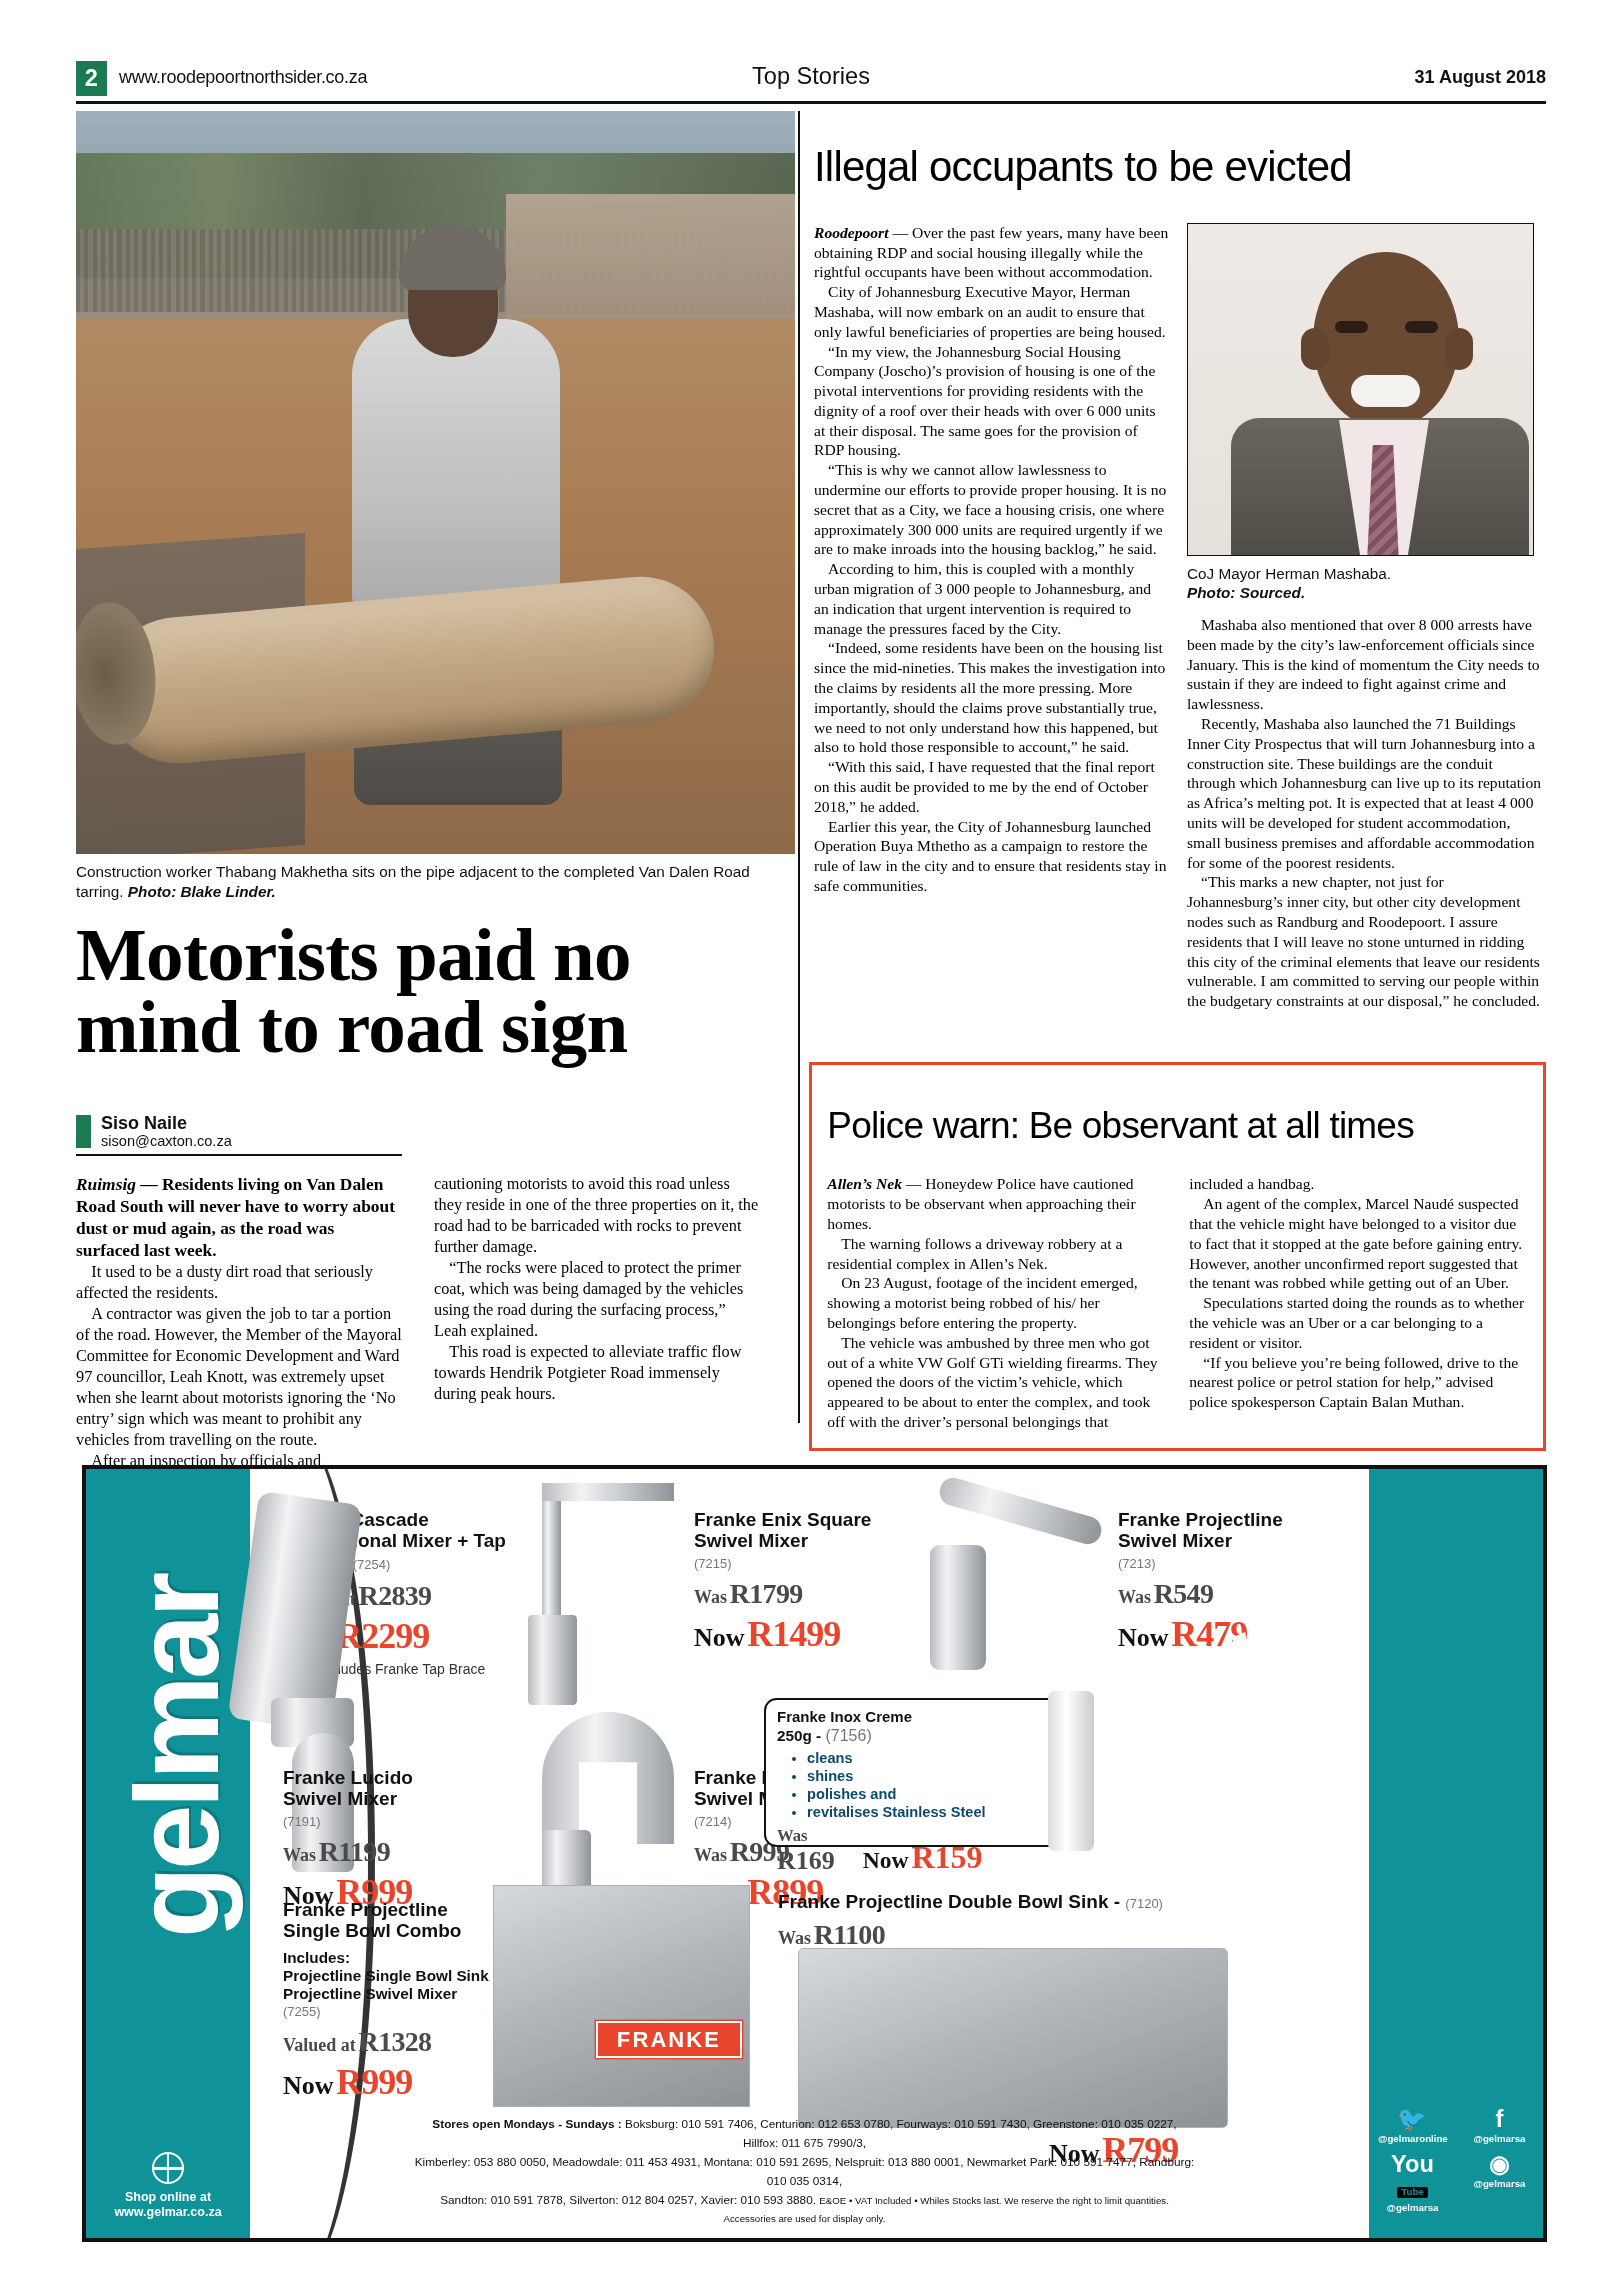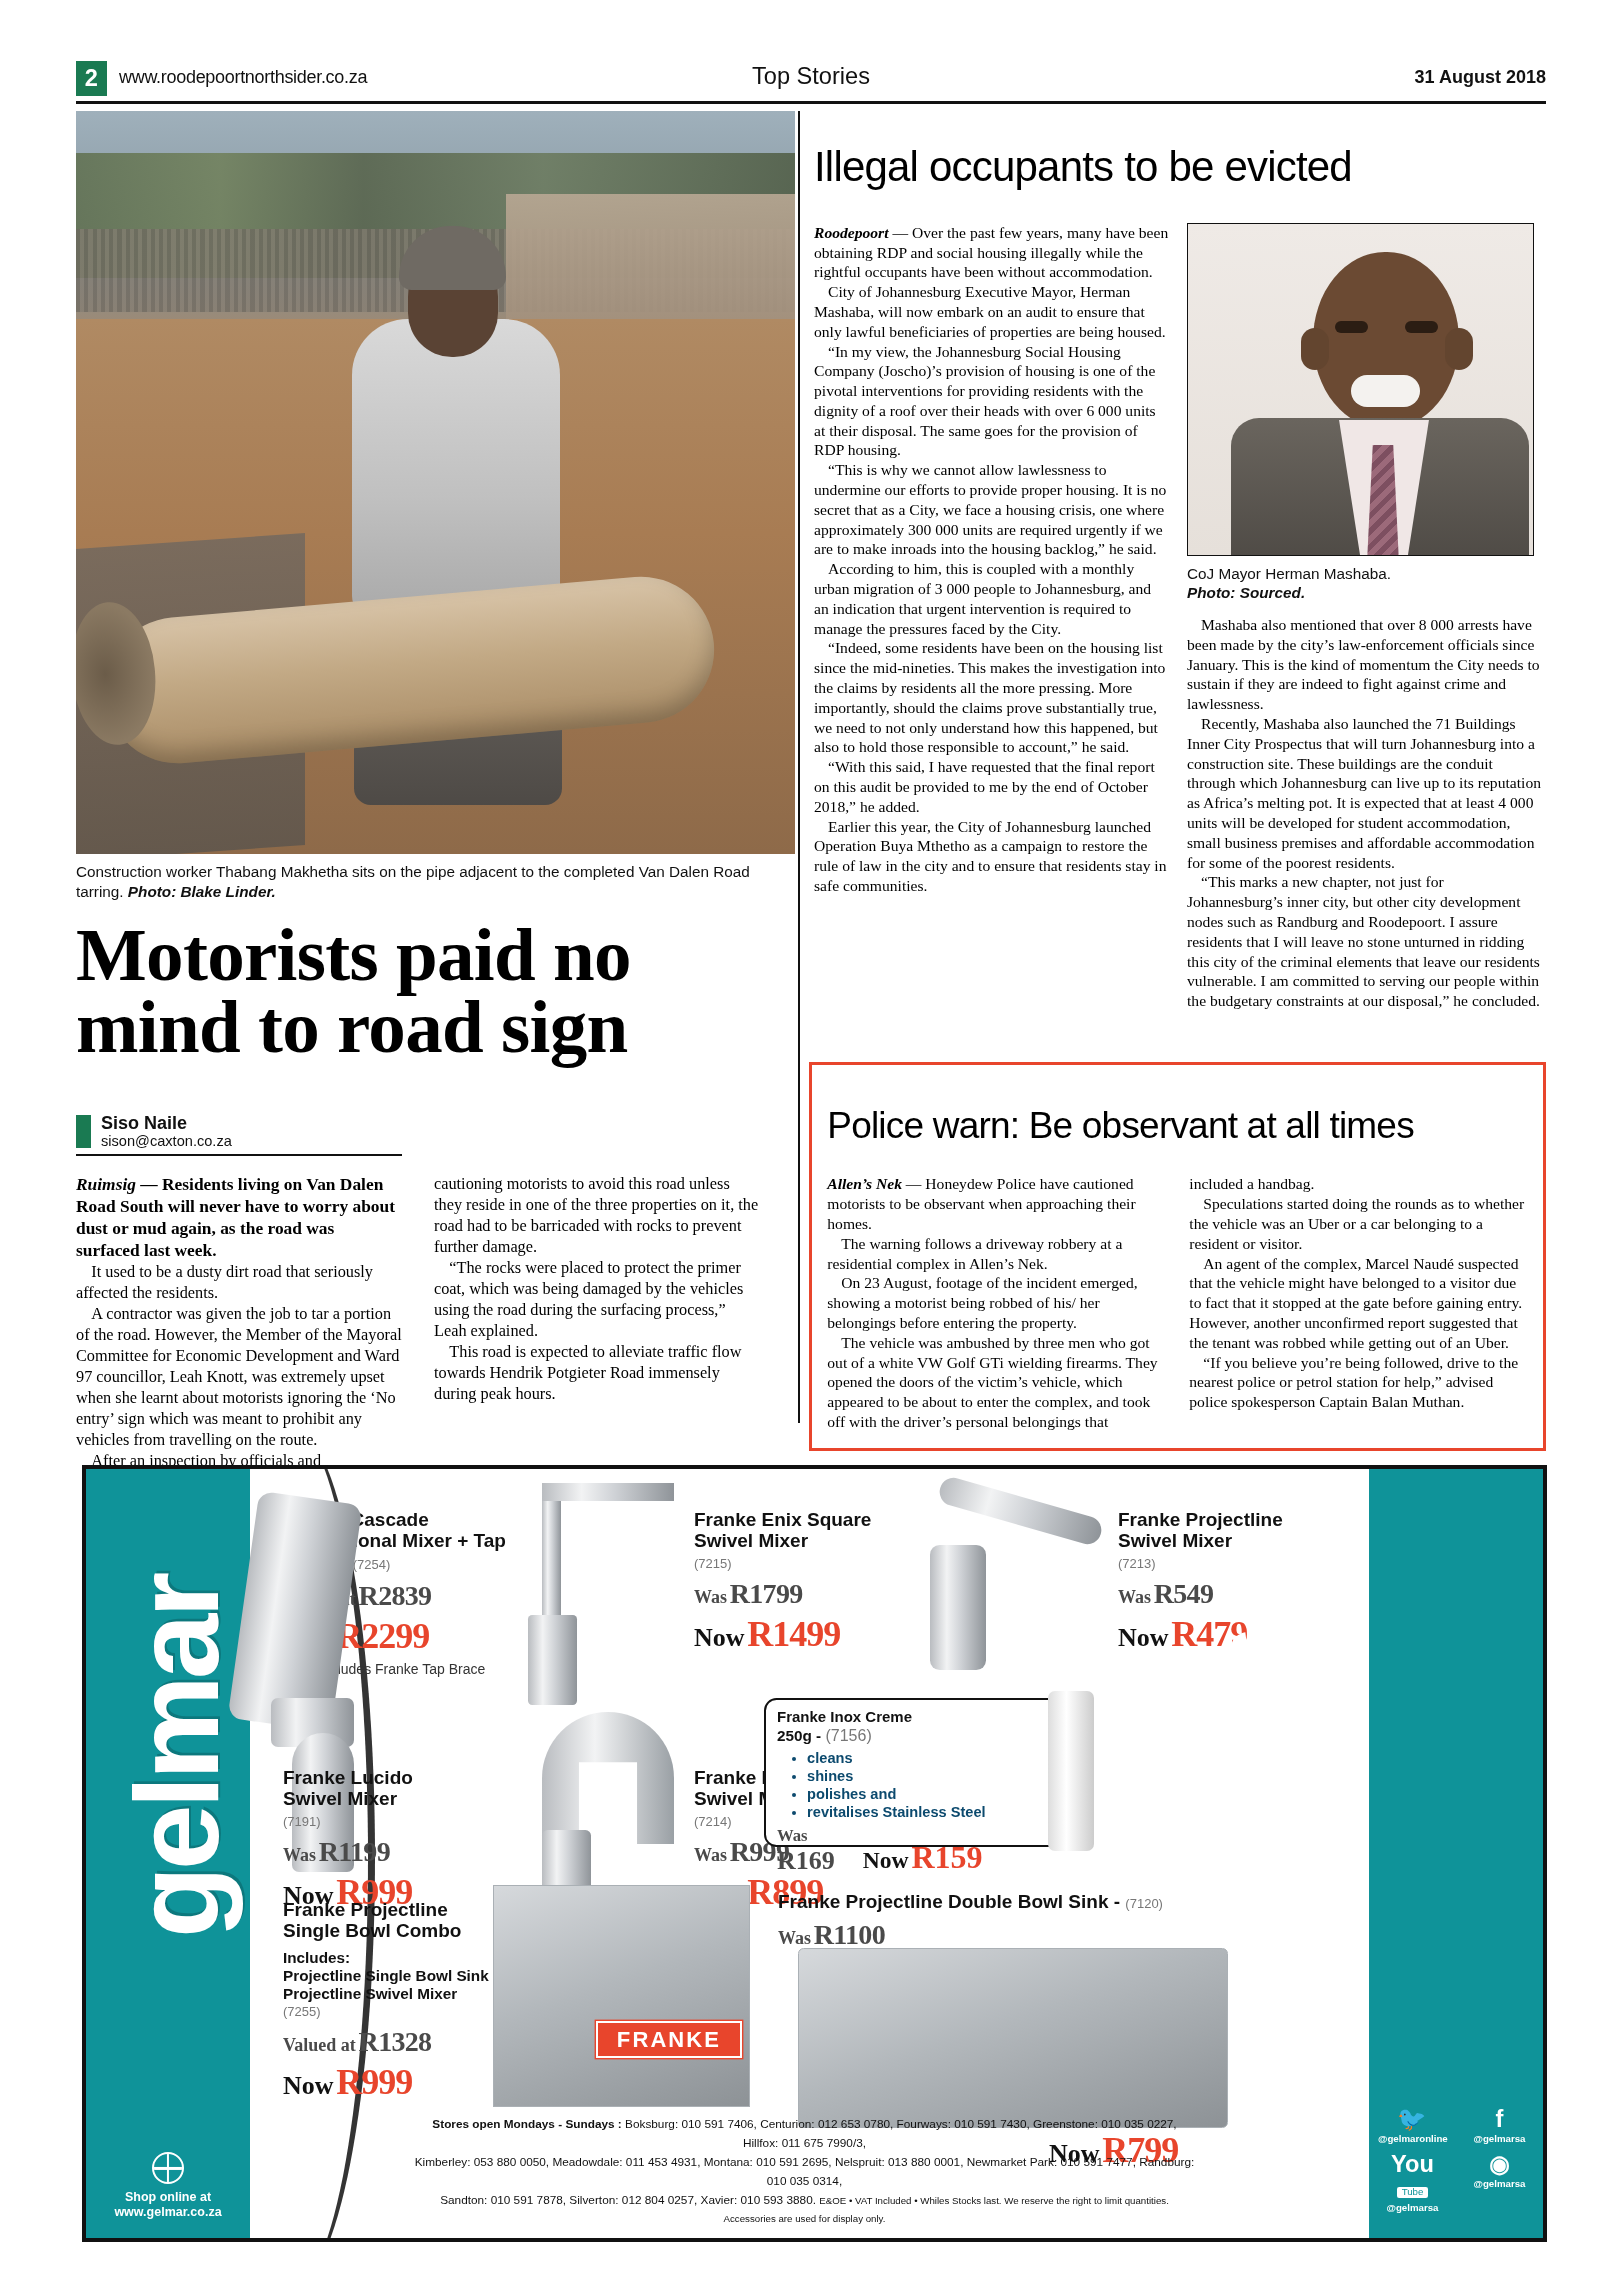--- a/index.html
+++ b/index.html
@@ -251,22 +251,22 @@
     transform-origin:center center;
     color:#fff; font-family:"Liberation Sans", sans-serif;
     font-size:19.4px; font-weight:bold; white-space:nowrap;
   }
   #social-block { position:absolute; right:0; bottom:16.7px; width:174px; color:#fff;
     font-family:"Liberation Sans", sans-serif; }
   .social-row { display:flex; justify-content:center; gap:18px; margin-bottom:8.3px; }
   .social-item { text-align:center; width:69px; }
   .social-glyph { font-size:23.6px; line-height:1; font-weight:bold; }
   .social-handle { font-size:9.7px; font-weight:bold; margin-top:2.1px; }
-  .yt-badge { display:inline-block; background:#ffffff; color:#0f9399; font-size:9.7px;
-    font-weight:normal; padding:0.7px 4.2px; border-radius:2.1px; }
+  .yt-badge { display:inline-block; background:#000000; color:#0f9399; font-size:9.7px;
+    font-weight:bold; padding:0.7px 4.2px; border-radius:2.1px; }
 
   #ad-body { position:absolute; left:164px; top:0; right:174px; bottom:0; background:#fff; }
   #ad-curve {
     position:absolute; left:-42px; top:-42px; width:167px; height:861px;
     border-radius:50%;
     background:transparent;
     border-right:7px solid #111;
     opacity:.85;
   }
 
@@ -432,22 +432,22 @@
       <div class="pbody">
         <p class="noindent"><span class="place">Allen’s Nek</span><span> — Honeydew Police have cautioned motorists to be observant when approaching their homes.</span></p>
         <p>The warning follows a driveway robbery at a residential complex in Allen’s Nek.</p>
         <p>On 23 August, footage of the incident emerged, showing a motorist being robbed of his/ her belongings before entering the property.</p>
         <p>The vehicle was ambushed by three men who got out of a white VW Golf GTi wielding firearms. They opened the doors of the victim’s vehicle, which appeared to be about to enter the complex, and took off with the driver’s personal belongings that</p>
       </div>
     </div>
     <div class="pcol">
       <div class="pbody">
         <p class="noindent">included a handbag.</p>
+        <p>An agent of the complex, Marcel Naudé suspected that the vehicle might have belonged to a visitor due to fact that it stopped at the gate before gaining entry. However, another unconfirmed report suggested that the tenant was robbed while getting out of an Uber.</p>
         <p>Speculations started doing the rounds as to whether the vehicle was an Uber or a car belonging to a resident or visitor.</p>
-        <p>An agent of the complex, Marcel Naudé suspected that the vehicle might have belonged to a visitor due to fact that it stopped at the gate before gaining entry. However, another unconfirmed report suggested that the tenant was robbed while getting out of an Uber.</p>
         <p>“If you believe you’re being followed, drive to the nearest police or petrol station for help,” advised police spokesperson Captain Balan Muthan.</p>
       </div>
     </div>
   </div>
 </div>
 
 <div id="advert">
 
   <div id="ad-left-panel">
     <div id="gelmar-logo">gelmar</div>

